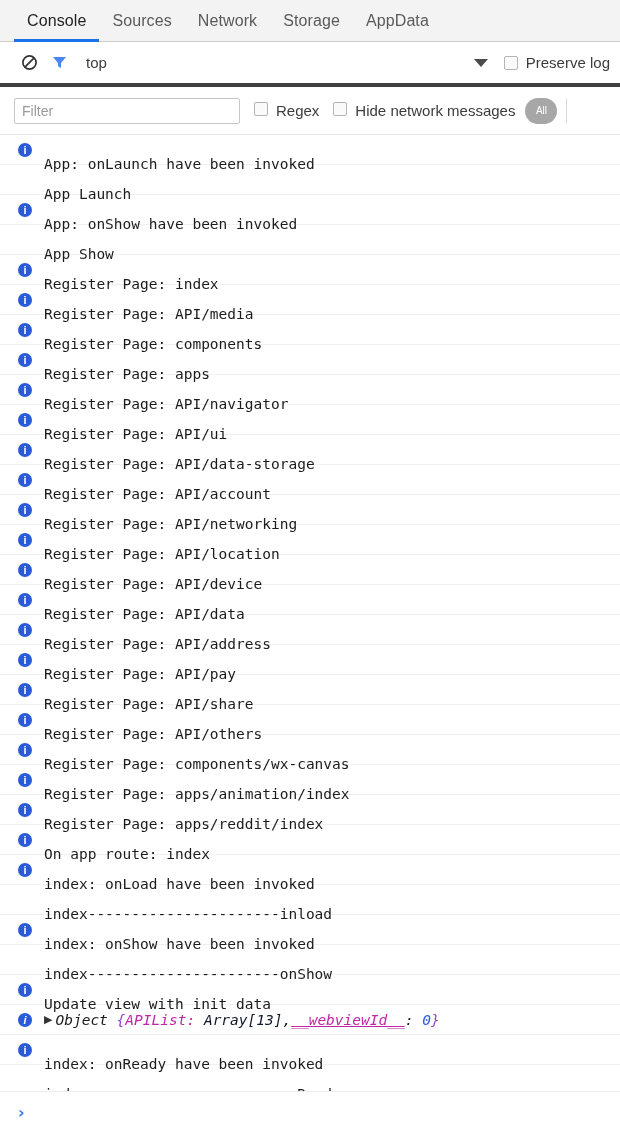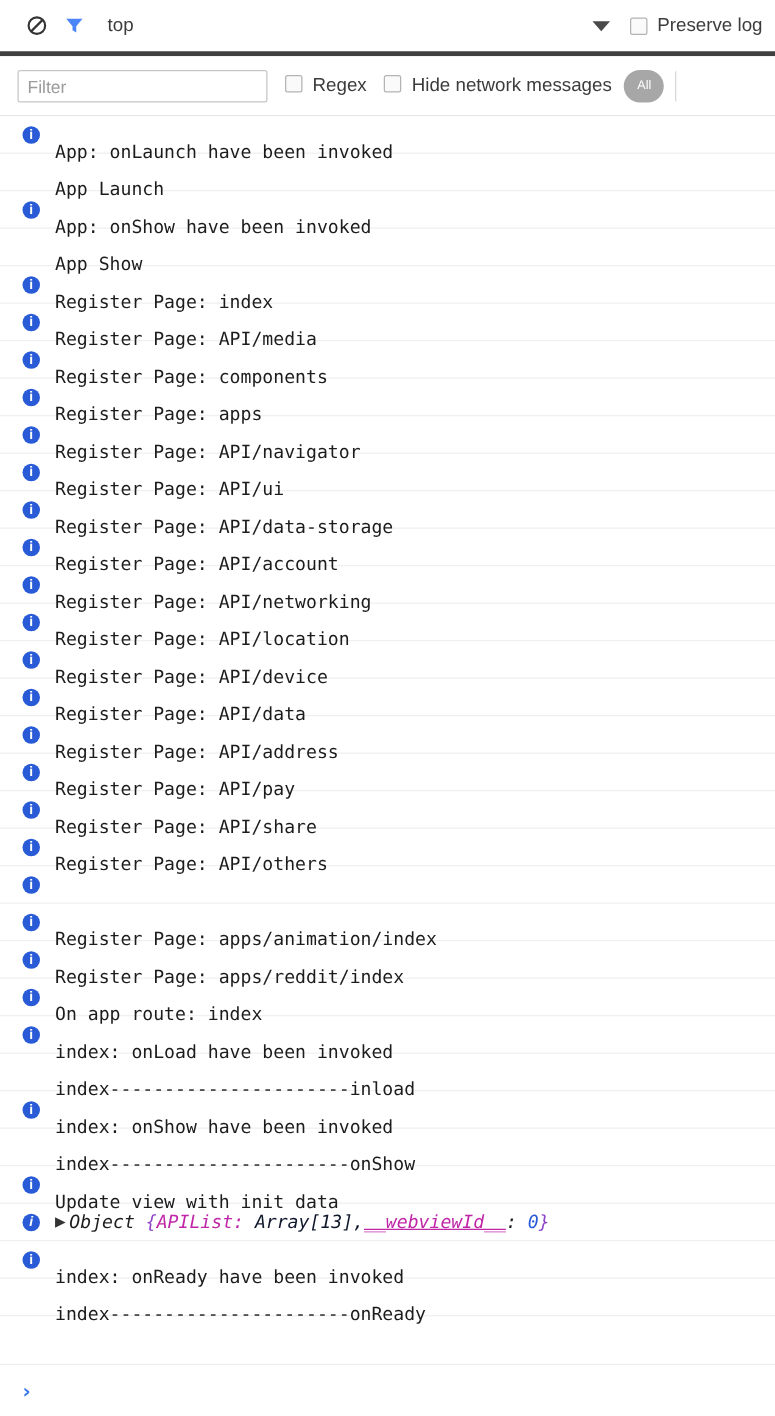--- a/index.html
+++ b/index.html
@@ -104,21 +104,21 @@
   .filterbar {
     height: 48px;
     min-height: 48px;
     background: #ffffff;
     display: flex;
     align-items: center;
     border-bottom: 1px solid #e4e4e4;
     padding-left: 14px;
   }
   .filter-input {
-    width: 200px;
+    width: 226px;
     height: 26px;
     border: 1px solid #c6c6c6;
     border-radius: 2px;
     background: #ffffff;
     font-family: "Liberation Sans", sans-serif;
     font-size: 14px;
     color: #333;
     padding: 0 7px;
     outline: none;
   }
@@ -233,20 +233,37 @@
     font-family: "DejaVu Sans Mono", monospace;
     font-size: 14.5px;
     color: #1c1c1c;
   }
 </style>
 </head>
 <body>
 
 <div id="app">
 
+  <div class="tabstrip">
+    <div class="tab active">
+      <span>Console</span>
+    </div>
+    <div class="tab">
+      <span>Sources</span>
+    </div>
+    <div class="tab">
+      <span>Network</span>
+    </div>
+    <div class="tab">
+      <span>Storage</span>
+    </div>
+    <div class="tab">
+      <span>AppData</span>
+    </div>
+  </div>
 
   <div class="toolbar">
 
     <div class="icon-btn">
       <svg width="17" height="17" viewBox="0 0 17 17">
         <circle cx="8.5" cy="8.5" r="6.6" fill="none" stroke="#333" stroke-width="1.7"></circle>
         <line x1="3.9" y1="13.1" x2="13.1" y2="3.9" stroke="#333" stroke-width="1.7"></line>
       </svg>
     </div>
 
@@ -299,21 +316,21 @@
       <div class="row"><span class="info-icon">i</span><span class="row-text">Register Page: API/data-storage</span></div>
       <div class="row"><span class="info-icon">i</span><span class="row-text">Register Page: API/account</span></div>
       <div class="row"><span class="info-icon">i</span><span class="row-text">Register Page: API/networking</span></div>
       <div class="row"><span class="info-icon">i</span><span class="row-text">Register Page: API/location</span></div>
       <div class="row"><span class="info-icon">i</span><span class="row-text">Register Page: API/device</span></div>
       <div class="row"><span class="info-icon">i</span><span class="row-text">Register Page: API/data</span></div>
       <div class="row"><span class="info-icon">i</span><span class="row-text">Register Page: API/address</span></div>
       <div class="row"><span class="info-icon">i</span><span class="row-text">Register Page: API/pay</span></div>
       <div class="row"><span class="info-icon">i</span><span class="row-text">Register Page: API/share</span></div>
       <div class="row"><span class="info-icon">i</span><span class="row-text">Register Page: API/others</span></div>
-      <div class="row"><span class="info-icon">i</span></div>
+      <div class="row"><span class="info-icon">i</span><span class="row-text">Register Page: components/wx-canvas</span></div>
       <div class="row"><span class="info-icon">i</span><span class="row-text">Register Page: apps/animation/index</span></div>
       <div class="row"><span class="info-icon">i</span><span class="row-text">Register Page: apps/reddit/index</span></div>
       <div class="row"><span class="info-icon">i</span><span class="row-text">On app route: index</span></div>
       <div class="row"><span class="info-icon">i</span><span class="row-text">index: onLoad have been invoked</span></div>
       <div class="row"><span class="info-spacer"></span><span class="row-text">index----------------------inload</span></div>
       <div class="row"><span class="info-icon">i</span><span class="row-text">index: onShow have been invoked</span></div>
       <div class="row"><span class="info-spacer"></span><span class="row-text">index----------------------onShow</span></div>
       <div class="row"><span class="info-icon">i</span><span class="row-text">Update view with init data</span></div>
       <div class="row obj-row"><span class="info-icon">i</span><span class="disc">▶</span><span class="tok-obj">Object</span><span class="tok-brace"> {</span><span class="tok-key">APIList:</span><span class="tok-val"> Array[13],</span><span class="tok-key-u">__webviewId__</span><span class="tok-punc">:</span><span class="tok-num"> 0</span><span class="tok-brace">}</span></div>
       <div class="row"><span class="info-icon">i</span><span class="row-text">index: onReady have been invoked</span></div>

